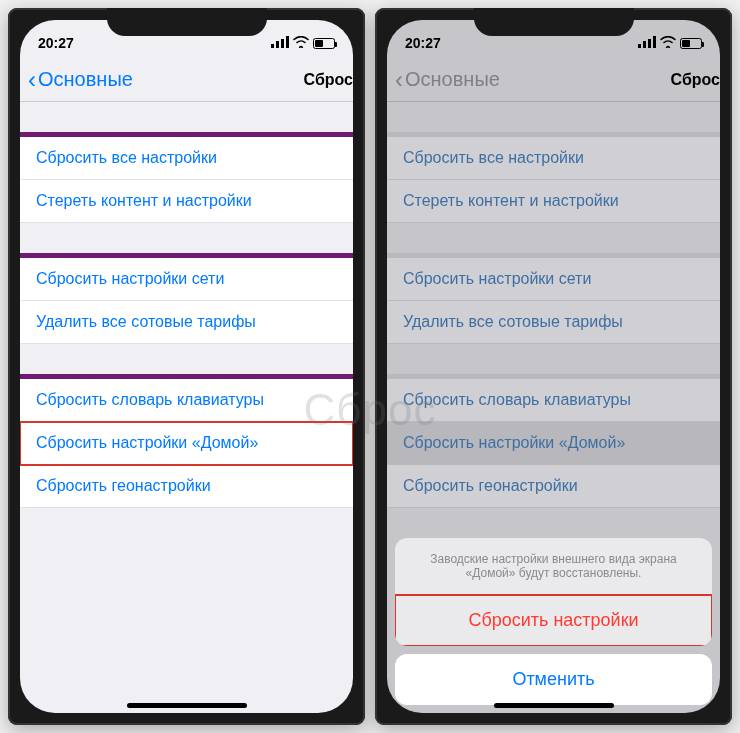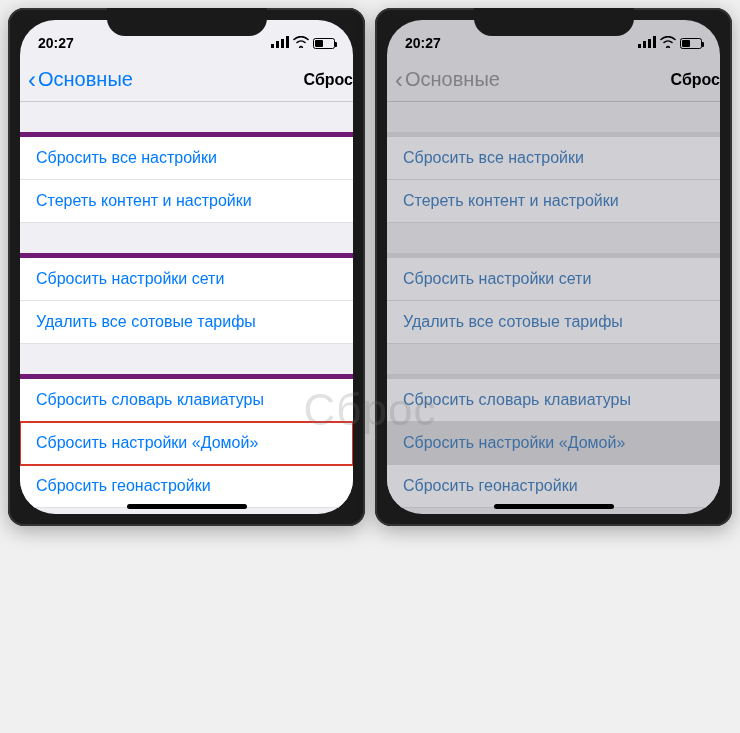--- a/index.html
+++ b/index.html
@@ -4,23 +4,23 @@
   <style>
     * { margin: 0; padding: 0; box-sizing: border-box; font-family: -apple-system, 'Helvetica Neue', Arial, sans-serif; }
     body {
       width: 740px; height: 733px;
       background: #f0f0f0;
       display: flex; gap: 10px;
       padding: 8px;
       position: relative;
     }
     .phone {
-      width: 360px; height: 518px;
+      width: 360px; height: 717px;
       background: #1a1a1a;
-      border-radius: 16px;
+      border-radius: 9px;
       padding: 12px;
       box-shadow: inset 0 0 0 2px #333, 0 5px 20px rgba(0,0,0,.3);
       position: relative;
     }
     .phone-inner {
       width: 100%; height: 100%;
       border-radius: 35px;
       overflow: hidden;
       position: relative;
     }
@@ -169,18 +169,25 @@
         <div class="group">
           <div class="item">Сбросить настройки сети</div>
           <div class="item">Удалить все сотовые тарифы</div>
         </div>
         <div class="group">
           <div class="item">Сбросить словарь клавиатуры</div>
           <div class="item highlighted">Сбросить настройки «Домой»</div>
           <div class="item">Сбросить геонастройки</div>
         </div>
       </div>
+      <div class="sheet-wrap">
+        <div class="sheet-top">
+          <div class="sheet-msg">Заводские настройки внешнего вида экрана «Домой» будут восстановлены.</div>
+          <div class="sheet-btn destructive red-box">Сбросить настройки</div>
+        </div>
+        <div class="sheet-cancel">Отменить</div>
+      </div>
       <div class="home-indicator"></div>
     </div>
   </div>
 </div>
 
 <div class="watermark">Сброс</div>
 
 </body></html>

